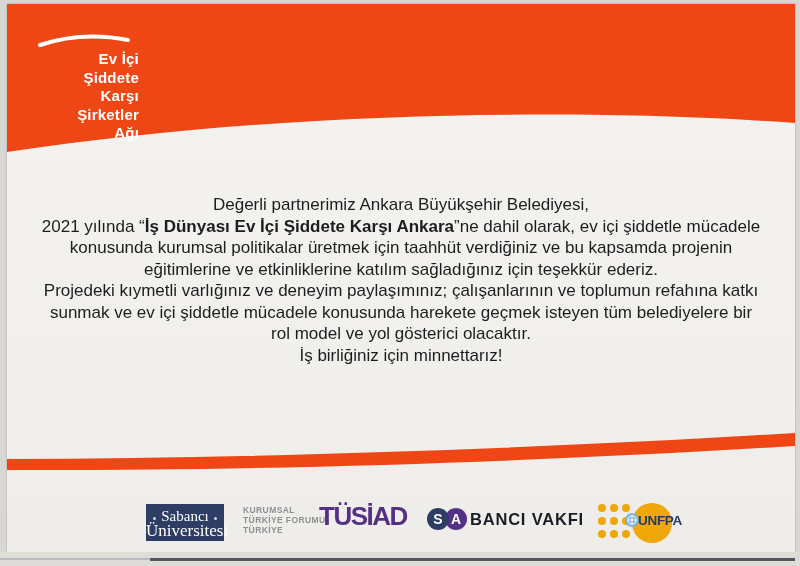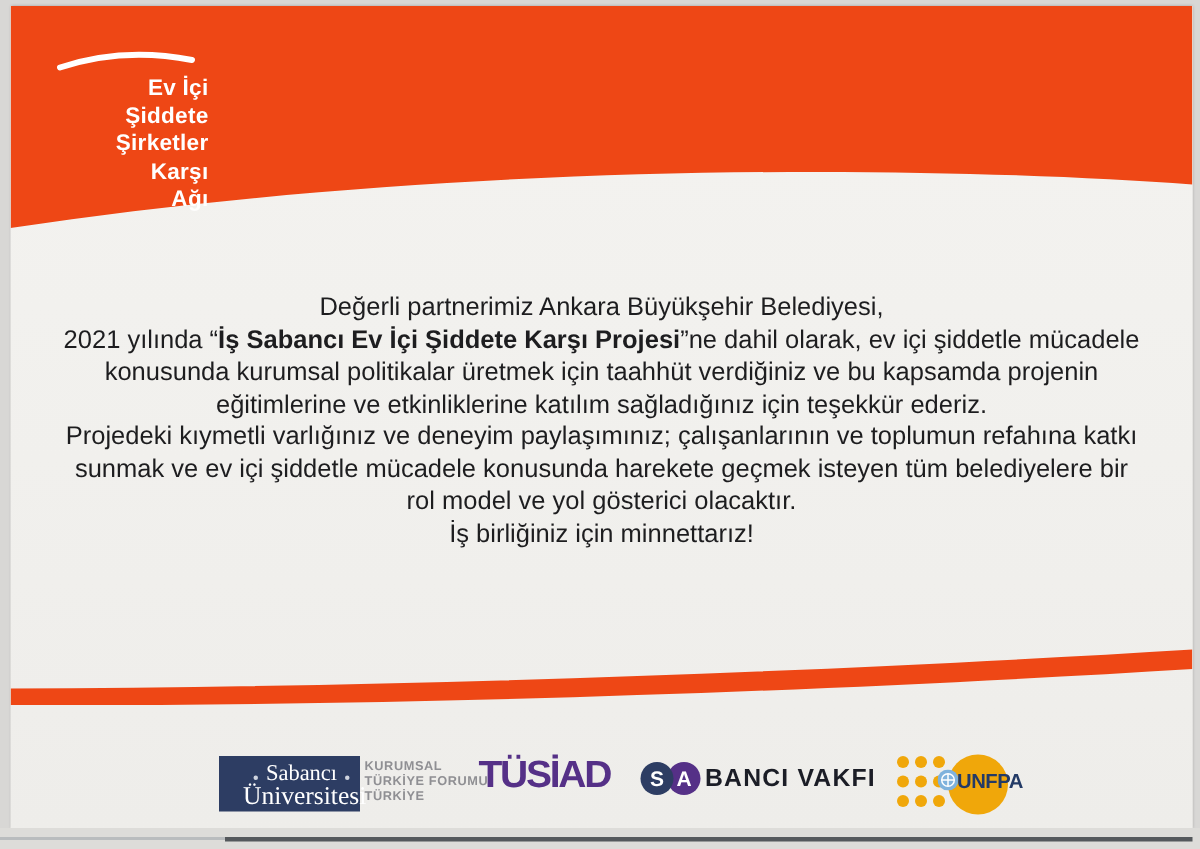--- a/index.html
+++ b/index.html
@@ -49,21 +49,21 @@
   .para-project b{font-weight:bold;}
   
   .divider-svg{position:absolute;left:0;top:425px;width:788px;height:50px;display:block;}
   .divider-path{fill:var(--orange,#ee4715);}
   
   .logos{position:absolute;left:0;top:492px;width:788px;height:56px;}
   .uni-box{
     position:absolute;left:139px;top:8px;width:78px;height:37px;
     background:var(--navy,#2d3d63);color:#fff;text-align:center;
     font-family:"Liberation Serif", serif;
-    display:flex;flex-direction:column;justify-content:center;padding-left:16px;
+    display:flex;flex-direction:column;justify-content:center;
   }
   .uni-line1{font-size:15px;line-height:16px;position:relative;display:inline-block;}
   .uni-line1::before,.uni-line1::after{
     content:"";position:absolute;top:9px;width:3px;height:3px;background:#cfd4df;border-radius:50%;
   }
   .uni-line1::before{left:7px;}
   .uni-line1::after{right:7px;}
   .uni-line2{font-size:17px;line-height:14px;}
   .forum{
     position:absolute;left:236px;top:10px;
@@ -119,28 +119,28 @@
     <svg class="header-svg" viewBox="0 0 788 160" preserveAspectRatio="none">
       <path class="header-path" d="M0 0 H788 V119 C610 106 300 103 0 148 Z"></path>
     </svg>
 
     <div class="brand">
       <svg class="brand-arc" viewBox="0 0 96 22">
         <path d="M4 17 Q46 3 92 12"></path>
       </svg>
       <span class="brand-line">Ev İçi</span>
       <span class="brand-line">Şiddete</span>
+      <span class="brand-line">Karşı</span>
       <span class="brand-line">Şirketler</span>
-      <span class="brand-line">Karşı</span>
       <span class="brand-line">Ağı</span>
     </div>
 
     <div class="letter">
       <p class="greeting">Değerli partnerimiz Ankara Büyükşehir Belediyesi,</p>
-      <p class="para-project"><span>2021 yılında “</span><b>İş Sabancı Ev İçi Şiddete Karşı Projesi</b><span>”ne dahil olarak, ev içi şiddetle mücadele konusunda kurumsal politikalar üretmek için taahhüt verdiğiniz ve bu kapsamda projenin eğitimlerine ve etkinliklerine katılım sağladığınız için teşekkür ederiz.</span></p>
+      <p class="para-project"><span>2021 yılında “</span><b>İş Dünyası Ev İçi Şiddete Karşı Ankara</b><span>”ne dahil olarak, ev içi şiddetle mücadele konusunda kurumsal politikalar üretmek için taahhüt verdiğiniz ve bu kapsamda projenin eğitimlerine ve etkinliklerine katılım sağladığınız için teşekkür ederiz.</span></p>
       <p class="para-impact">Projedeki kıymetli varlığınız ve deneyim paylaşımınız; çalışanlarının ve toplumun refahına katkı sunmak ve ev içi şiddetle mücadele konusunda harekete geçmek isteyen tüm belediyelere bir rol model ve yol gösterici olacaktır.</p>
       <p class="closing">İş birliğiniz için minnettarız!</p>
     </div>
 
     <svg class="divider-svg" viewBox="0 0 788 50" preserveAspectRatio="none">
       <path class="divider-path" d="M0 30 C 280 29 560 18 788 4 L788 17 C 560 31 280 42 0 41 Z"></path>
     </svg>
 
     <div class="logos">
 

